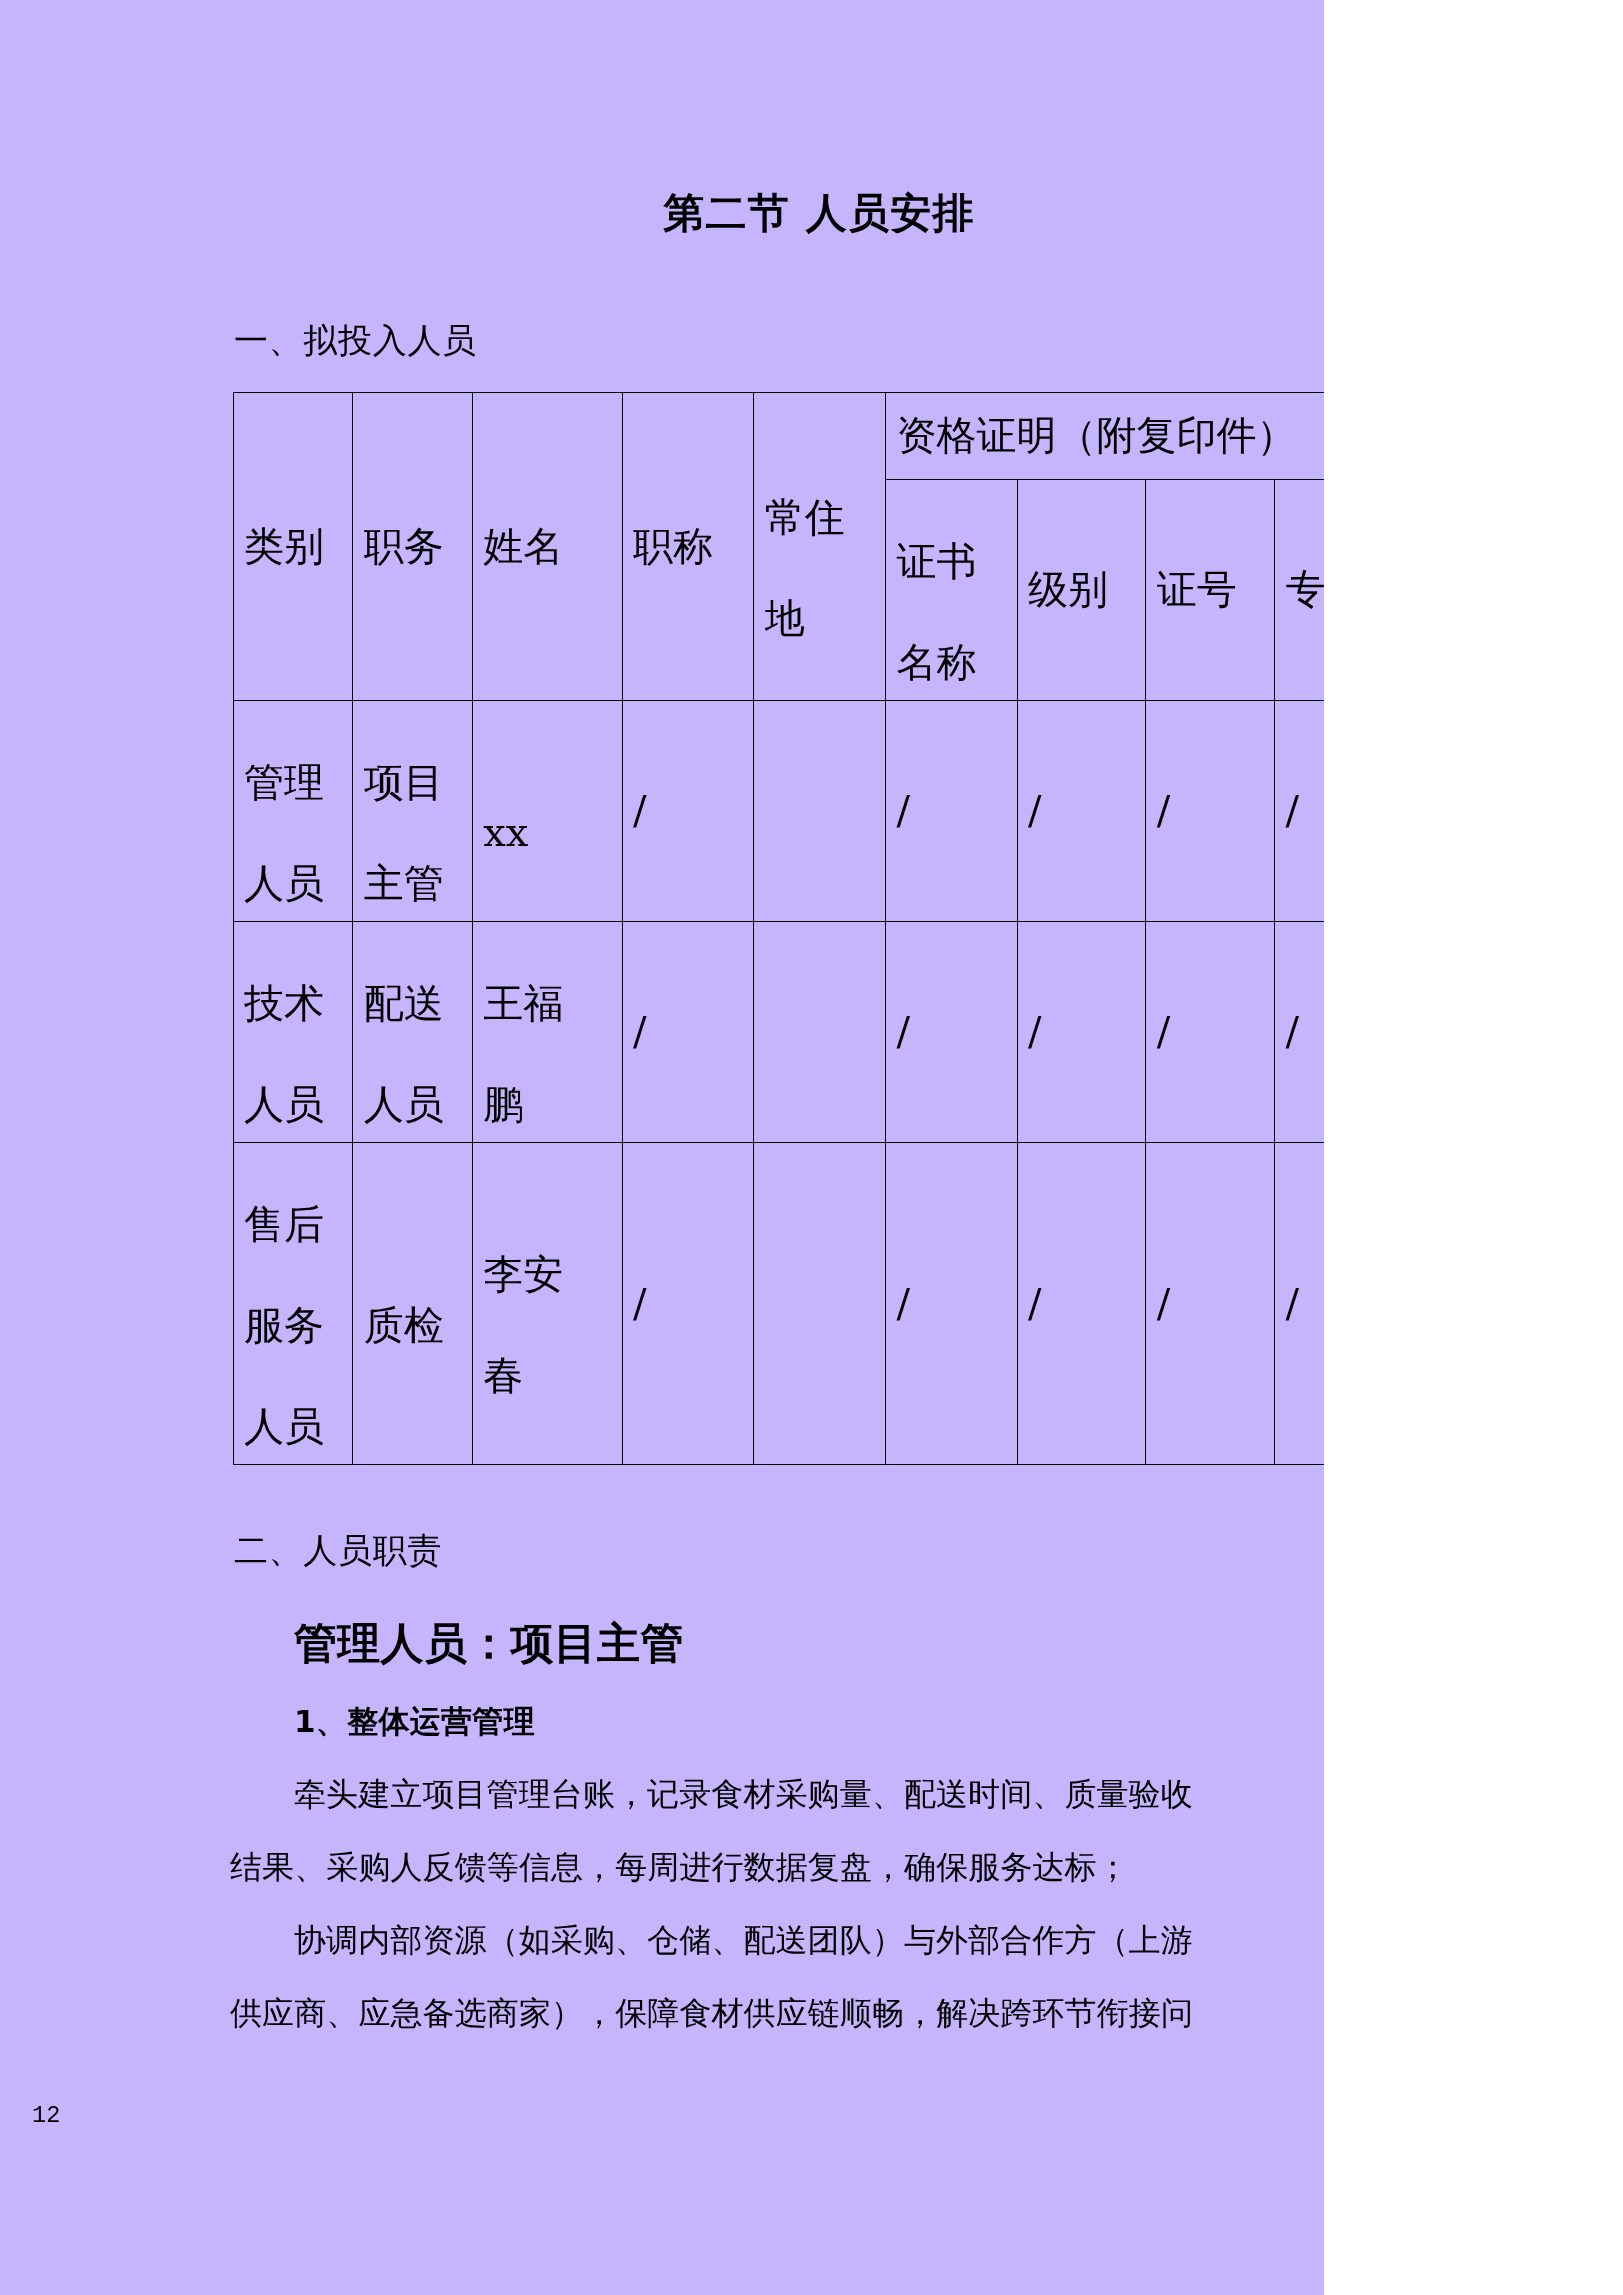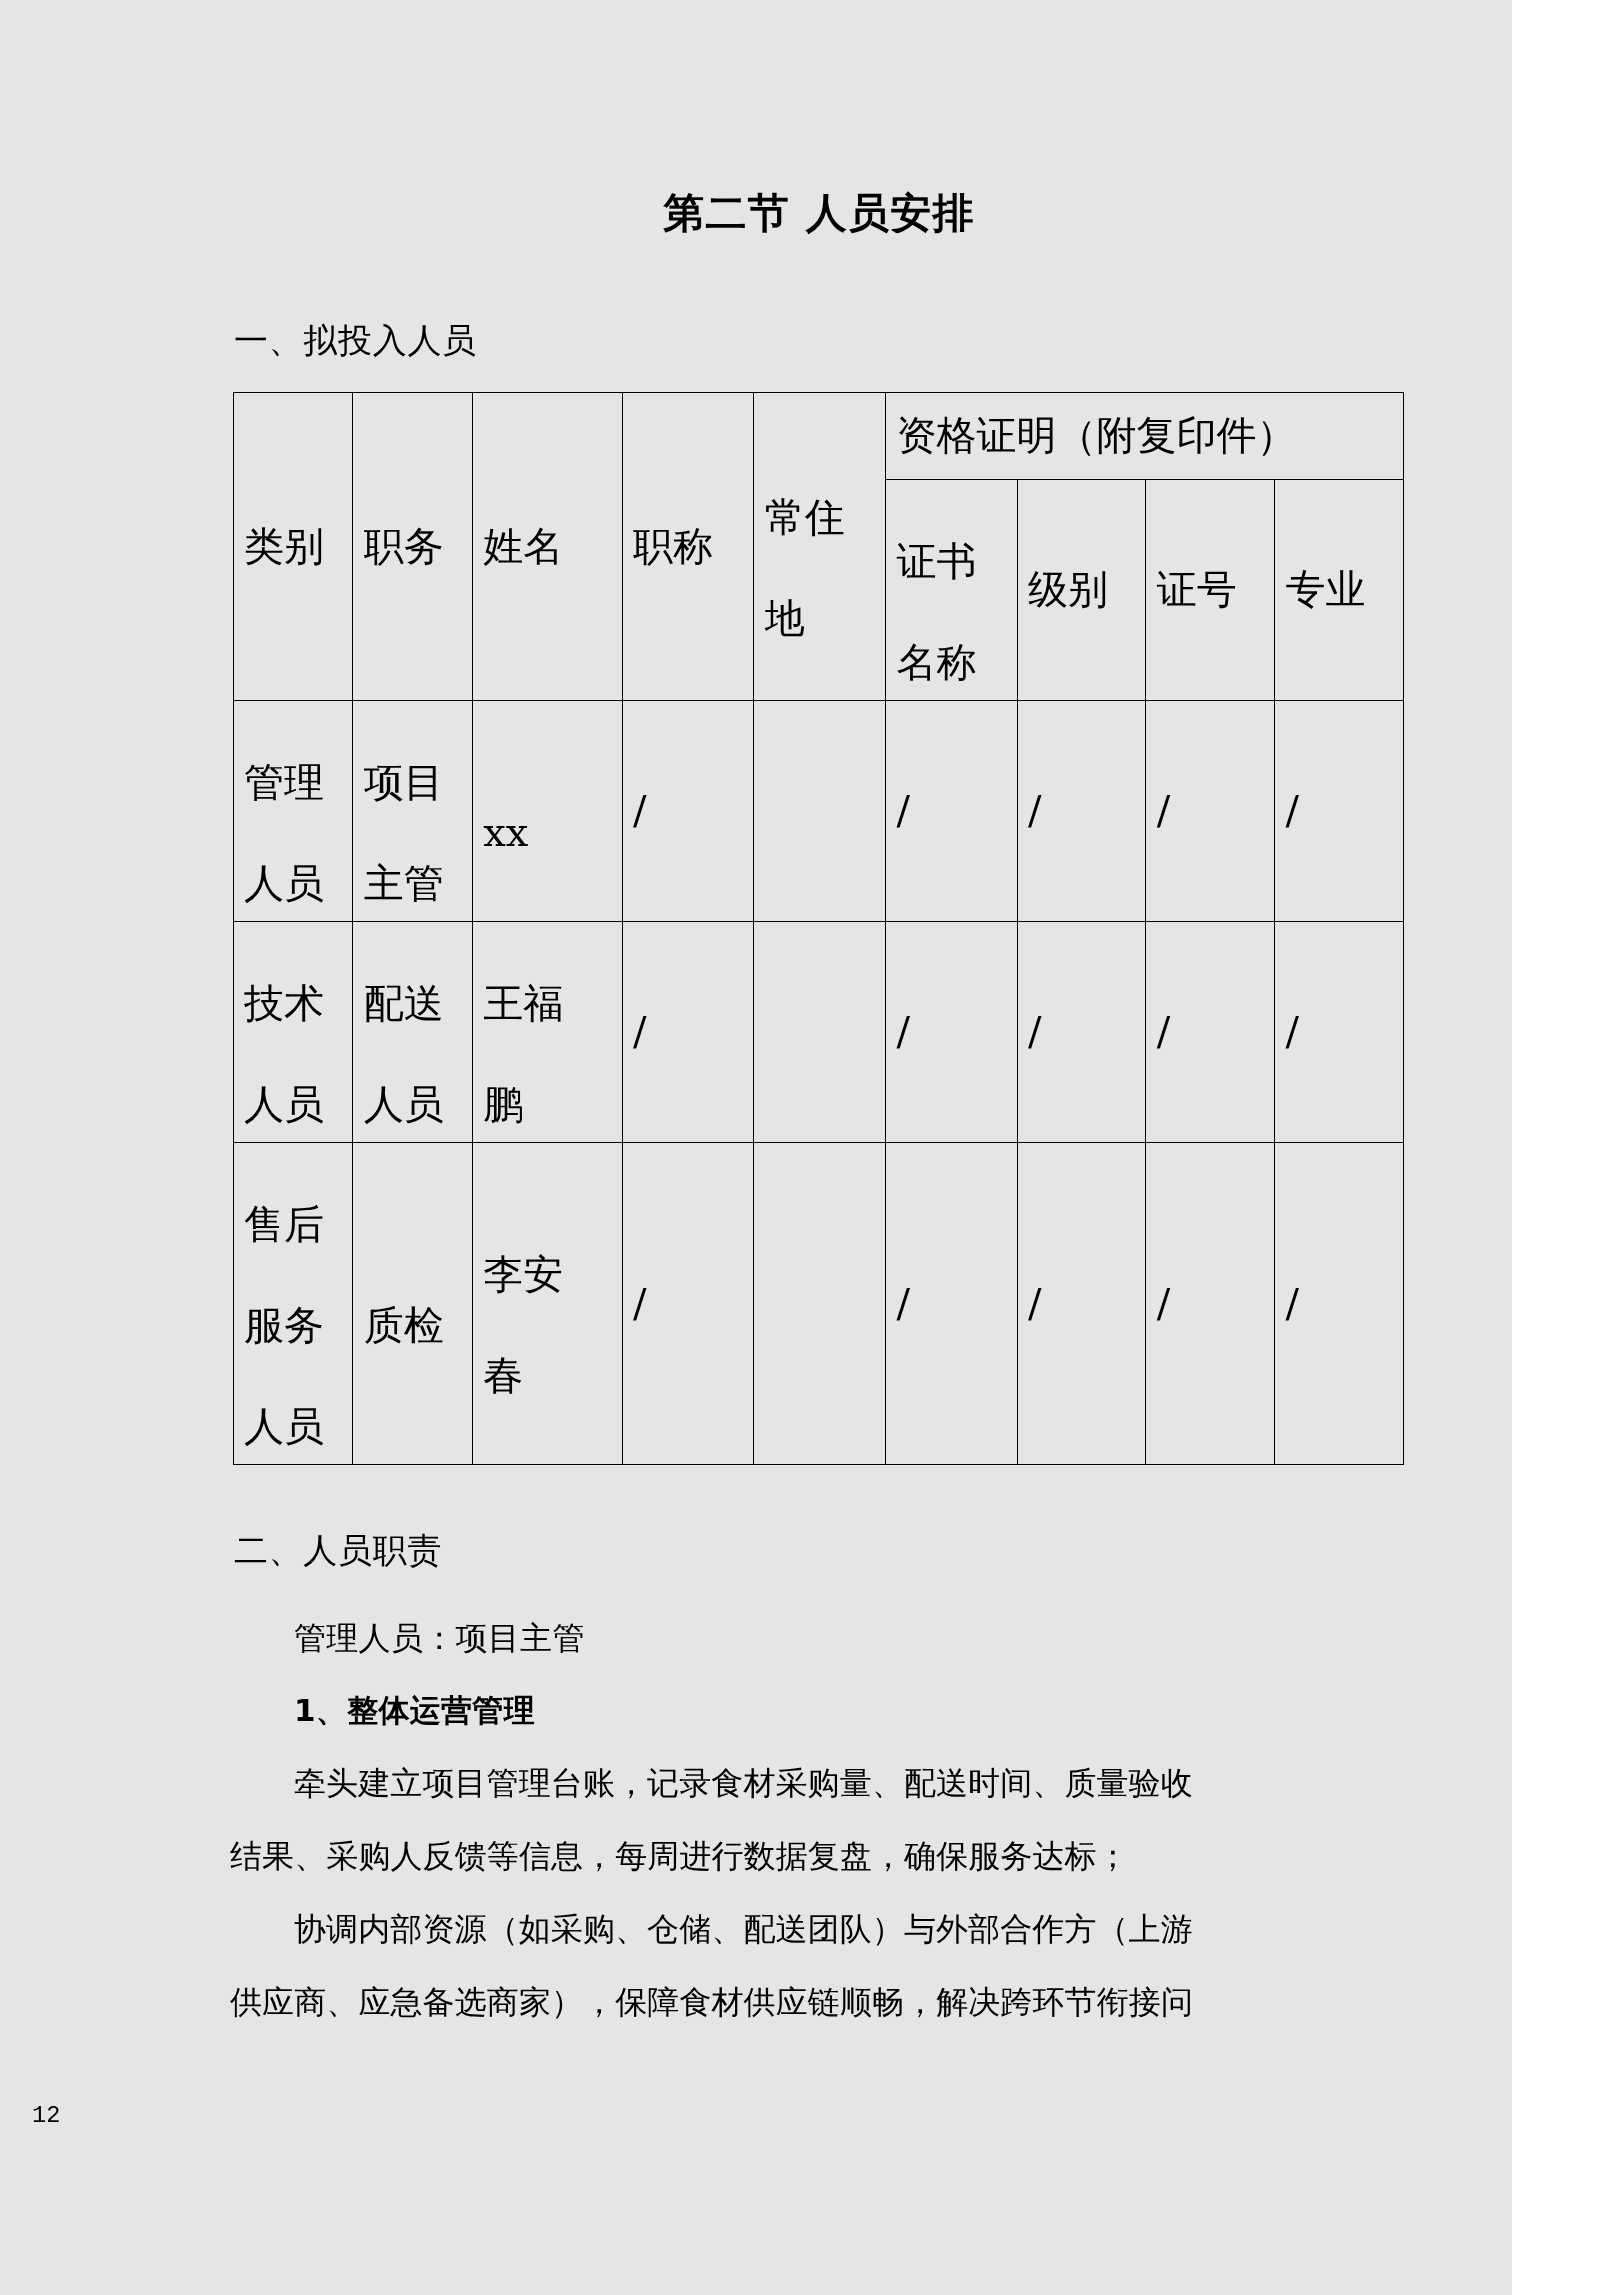--- a/index.html
+++ b/index.html
@@ -4,23 +4,23 @@
 <title>人员安排</title>
 <style>
   html, body {
     margin: 0;
     padding: 0;
     background: #ffffff;
   }
 
   .page {
     position: relative;
-    width: 1512px;
+    width: 1324px;
     height: 2295px;
-    background: #e5e5e5;
+    background: #c4b5fd;
     box-sizing: border-box;
     font-family: "DejaVu Serif", "Liberation Serif", serif;
     color: #000000;
     overflow: hidden;
   }
 
   .content {
     position: absolute;
     left: 230px;
     top: 0;
@@ -112,26 +112,27 @@
   }
 
   .stacked {
     display: block;
     line-height: 1.42;
     margin-top: 44px;
   }
 
   
   .para {
-    font-size: 32px;
+    font-size: 43px;
     line-height: 1.0;
     margin: 0;
     text-indent: 64px;
     letter-spacing: 0.3px;
     white-space: nowrap;
+    font-weight: bold;
   }
 
   .para.first {
     padding-top: 48px;
   }
 
   .para.bold-head {
     font-weight: bold;
     font-family: "DejaVu Sans", "Liberation Sans", sans-serif;
     font-size: 31px;

